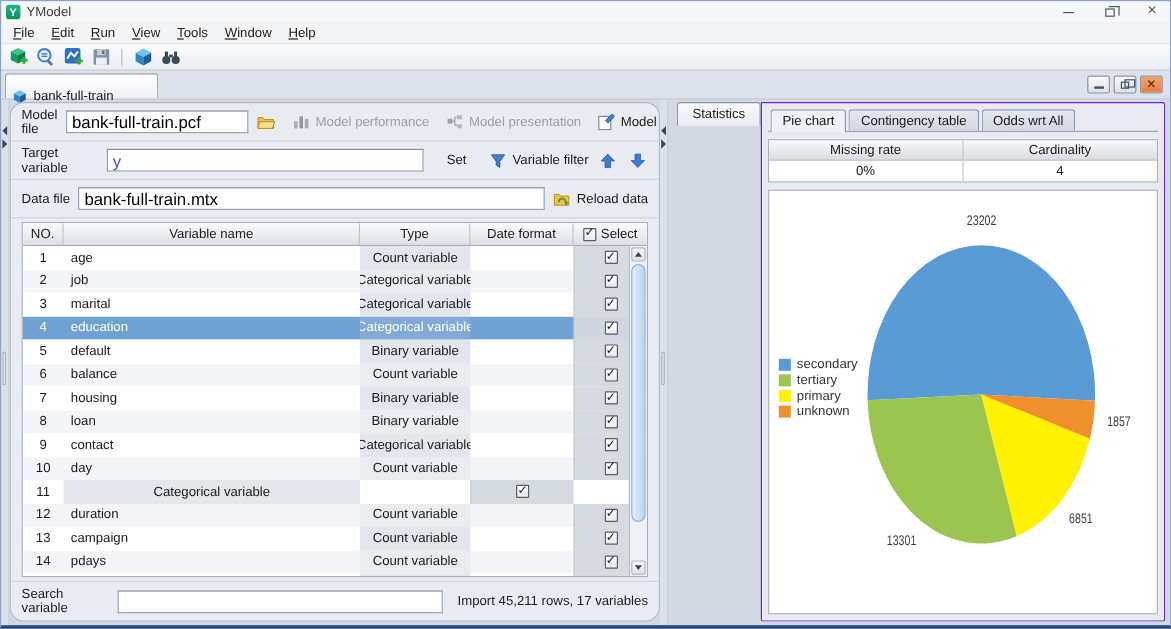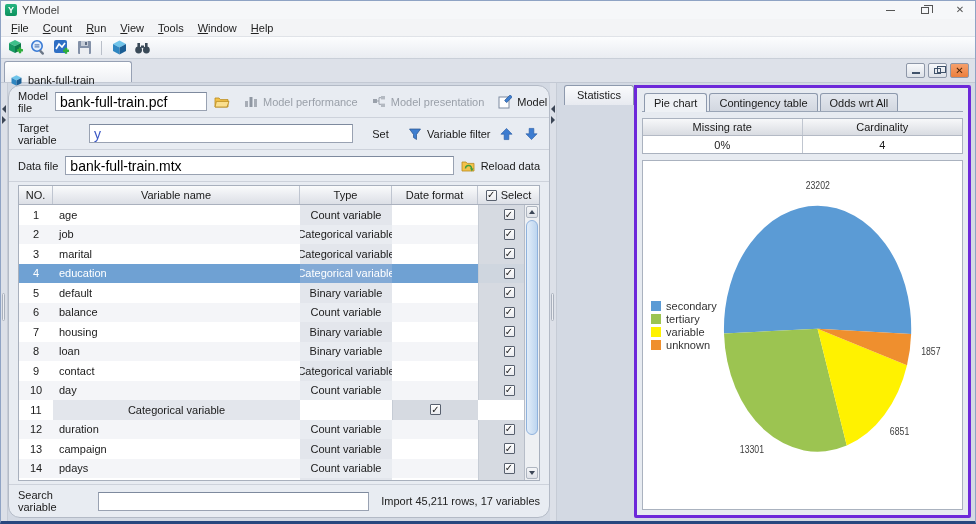--- a/index.html
+++ b/index.html
@@ -92,21 +92,21 @@
               background:linear-gradient(90deg,#e2edf9,#bdd5ef); }
 
   .search-row { height:31px; flex:none; display:flex; align-items:center; padding:16px 9px; gap:8px; border-top:1px solid #cdd2db; }
   .status-text { margin-left:4px; white-space:nowrap; color:#222; }
 
   
   .right-panel { flex:1; margin:2px 4px 3px 0; display:flex; flex-direction:row; overflow:hidden; }
   .stat-tab-row { height:20px; flex:none; display:flex; padding-left:7px; }
   .stat-tab { padding:3px 12px 0 12px; background:linear-gradient(#fafbfd,#e7eaf0); border:1px solid #8d99ad; border-bottom:none;
               border-radius:3px 3px 0 0; }
-  .stat-body { flex:1; border:3px solid #6d28d9; background:#e7ebf1; border-radius:0 2px 2px 2px; padding:5px; display:flex; flex-direction:column; overflow:hidden; }
+  .stat-body { flex:1; border:1px solid #6d28d9; background:#e7ebf1; border-radius:0 2px 2px 2px; padding:5px; display:flex; flex-direction:column; overflow:hidden; }
   .inner-tabs { height:19px; flex:none; display:flex; padding-left:2px; border-bottom:1px solid #9aa5b6; }
   .itab { padding:3px 9px 0 9px; margin-right:2px; border:1px solid #8d99ad; border-bottom:none; border-radius:3px 3px 0 0;
           background:linear-gradient(#e3e7ee,#d2d7e0); white-space:nowrap; }
   .itab.active { background:#eef1f5; margin-bottom:-1px; padding-bottom:1px; }
   .summary { margin-top:6px; flex:none; border:1px solid #aab2bf; }
   .sum-row { display:grid; grid-template-columns:1fr 1fr; height:17px; }
   .sum-head { background:linear-gradient(#f7f8fa,#d9dce2); border-bottom:1px solid #b4bac5; }
   .sum-cell { display:flex; align-items:center; justify-content:center; border-right:1px solid #c0c6d0; }
   .sum-cell:last-child { border-right:none; }
   .sum-vals { background:#fff; }
@@ -131,21 +131,21 @@
     <div class="winbtn">
         <span class="glyph-restore"></span>
       </div>
     <div class="winbtn">
         <span class="glyph-close">✕</span>
       </div>
   </div>
 
   <div class="menubar">
       <div class="menu-item">File</div>
-      <div class="menu-item">Count</div>
+      <div class="menu-item">Edit</div>
       <div class="menu-item">Run</div>
       <div class="menu-item">View</div>
       <div class="menu-item">Tools</div>
       <div class="menu-item">Window</div>
       <div class="menu-item">Help</div>
     </div>
 
   <div class="toolbar">
     <div class="tbtn">
       <svg width="17" height="17" viewBox="0 0 17 17">
@@ -512,21 +512,21 @@
               <div class="legend-item">
                 <span class="legend-swatch" style="background: rgb(91, 155, 213);"></span>
                 <span class="legend-label">secondary</span>
               </div>
               <div class="legend-item">
                 <span class="legend-swatch" style="background: rgb(156, 196, 81);"></span>
                 <span class="legend-label">tertiary</span>
               </div>
               <div class="legend-item">
                 <span class="legend-swatch" style="background: rgb(255, 242, 0);"></span>
-                <span class="legend-label">variable</span>
+                <span class="legend-label">primary</span>
               </div>
               <div class="legend-item">
                 <span class="legend-swatch" style="background: rgb(239, 143, 46);"></span>
                 <span class="legend-label">unknown</span>
               </div>
             </div>
         </div>
       </div>
     </div>
 

